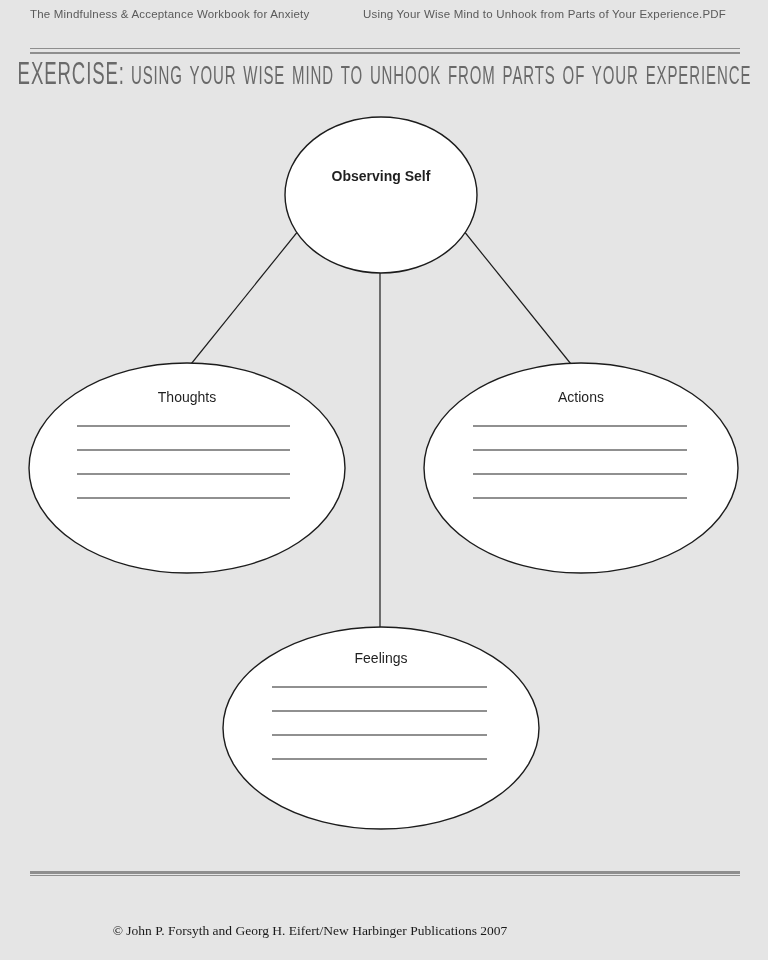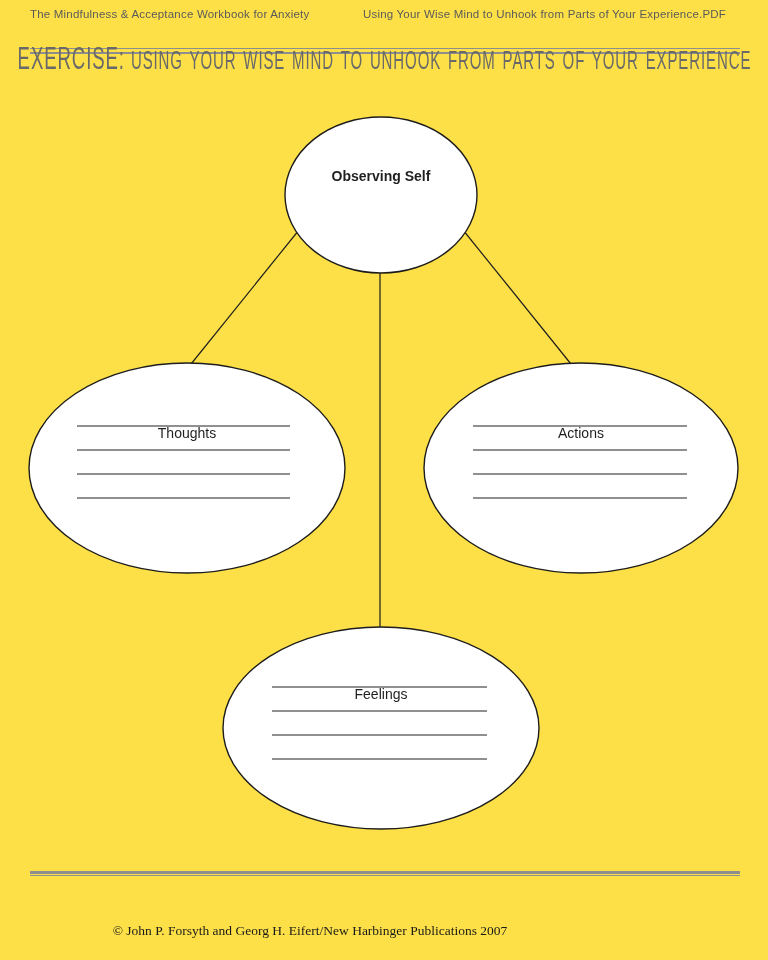--- a/index.html
+++ b/index.html
@@ -1,21 +1,21 @@
 <!DOCTYPE html>
 <html><head>
 <meta charset="utf-8">
 <style>
   * { margin: 0; padding: 0; box-sizing: border-box; }
   html, body { background: #ffffff; }
   .page {
     position: relative;
     width: 768px;
     height: 960px;
-    background: #fde047;
+    background: #e5e5e5;
     font-family: "Liberation Sans", sans-serif;
     overflow: hidden;
   }
 
   
   .running-head {
     position: absolute;
     top: 8px; left: 30px; width: 696px;
     display: flex;
     justify-content: space-between;
@@ -29,21 +29,21 @@
   .rule-top { top: 48px; }
   .rule-bottom { top: 871px; }
   .rule .thin  { height: 1px;   background: #8e8e8e; }
   .rule .thick { height: 2.5px; background: #8e8e8e; }
   .rule-top .thick { margin-top: 2.5px; }
   .rule-bottom .thin { margin-top: 1.5px; }
 
   
   .title-row {
     position: absolute;
-    top: 42px; left: 0; width: 768px; height: 32px;
+    top: 57px; left: 0; width: 768px; height: 32px;
     display: flex;
     justify-content: center;
     align-items: flex-end;
   }
   .title-scale {
     transform: scaleX(0.60);
     transform-origin: center bottom;
     white-space: nowrap;
     color: #696969;
     line-height: 1;
@@ -58,21 +58,21 @@
   .writing-line { stroke: #222222; stroke-width: 1.1; }
 
   .node-label {
     position: absolute;
     text-align: center;
     font-size: 14px;
     color: #1f1f1f;
     line-height: 21px;
   }
   .node-label .main  { font-weight: 700; }
-  .node-label .plain { font-weight: 400; margin-top: 36px; }
+  .node-label .plain { font-weight: 400; }
   .node-label .sub   { font-weight: 400; color: #7d7d7d; }
   #label-observing { top: 166px; left: 284px; width: 194px; }
   #label-thoughts  { top: 387px; left: 87px;  width: 200px; }
   #label-actions   { top: 387px; left: 481px; width: 200px; }
   #label-feelings  { top: 648px; left: 281px; width: 200px; }
 
   
   .footer-copyright {
     position: absolute;
     top: 923px; left: 0; width: 620px;

